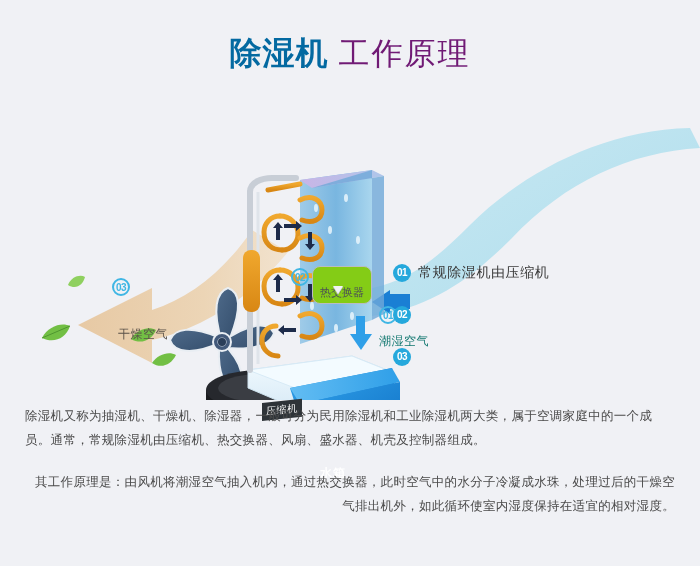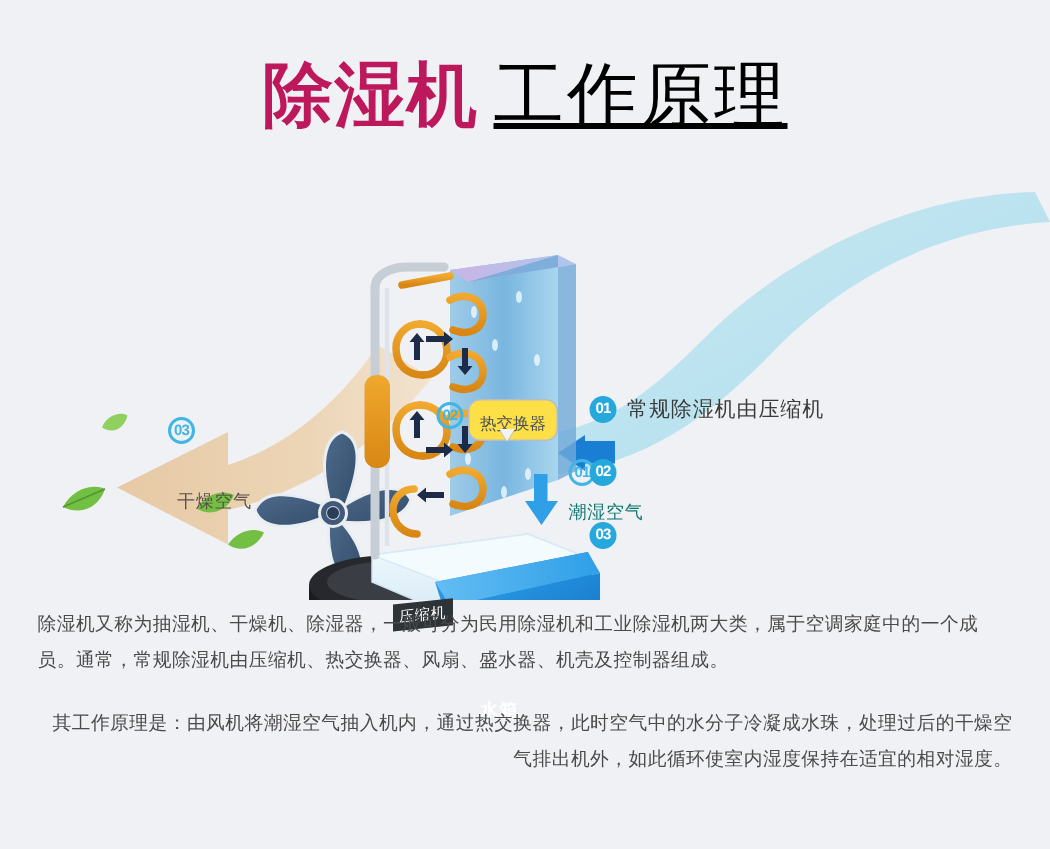--- a/index.html
+++ b/index.html
@@ -25,34 +25,33 @@
   
   .title-wrap {
     position: absolute;
     top: 32px;
     left: 0;
     width: 700px;
     text-align: center;
     white-space: nowrap;
   }
   .title-bold {
-    font-size: 47px;
+    font-size: 32px;
     font-weight: bold;
     letter-spacing: 1px;
-    color: #be185d;
+    color: #0369a1;
     vertical-align: middle;
   }
   .title-light {
-    font-size: 47px;
+    font-size: 31px;
     font-weight: normal;
     letter-spacing: 2px;
-    color: #000000;
+    color: #701a75;
     vertical-align: middle;
     margin-left: 10px;
-    text-decoration: underline;
   }
 
   
   .diagram {
     position: absolute;
     top: 120px;
     left: 0;
     width: 700px;
     height: 280px;
   }
@@ -87,22 +86,22 @@
   #lbl-dry-badge { position: absolute; left: 112px; top: 158px; }
   #lbl-dry-text  { position: absolute; left: 118px; top: 206px; font-size: 12px; color: #5a5148; }
 
   #lbl-hx-badge  { position: absolute; left: 291px; top: 148px; }
   .bubble {
     position: absolute;
     left: 312px;
     top: 146px;
     border: 1px solid #b9bcc3;
     border-radius: 8px;
-    background: #fde047;
-    padding: 8px 7px 3px 7px;
+    background: #84cc16;
+    padding: 18px 7px 3px 7px;
     font-size: 11px;
     color: #4c5056;
     white-space: nowrap;
   }
   .bubble-tail {
     position: absolute;
     left: 333px;
     top: 166px;
     width: 0; height: 0;
     border-left: 5px solid transparent;

